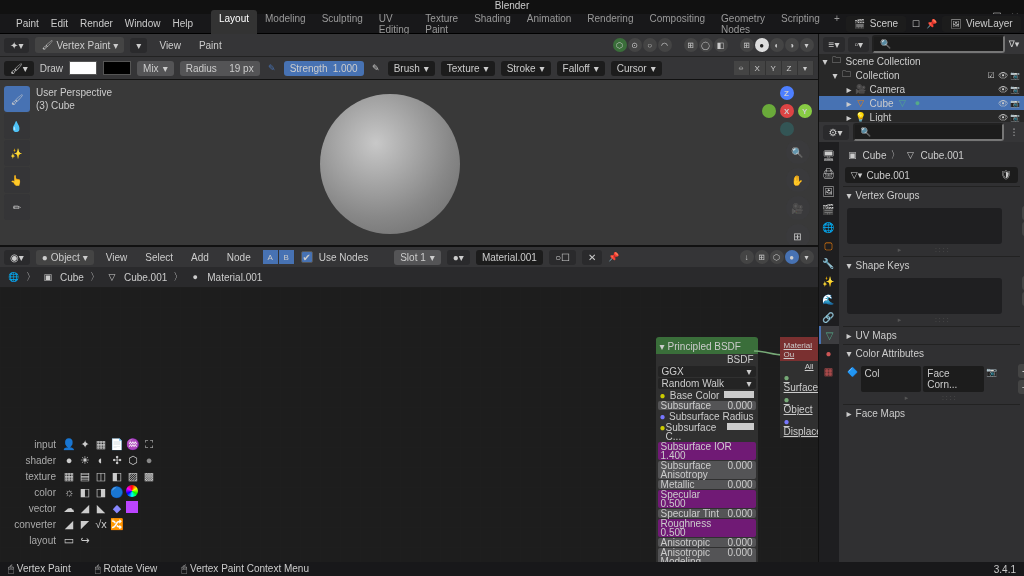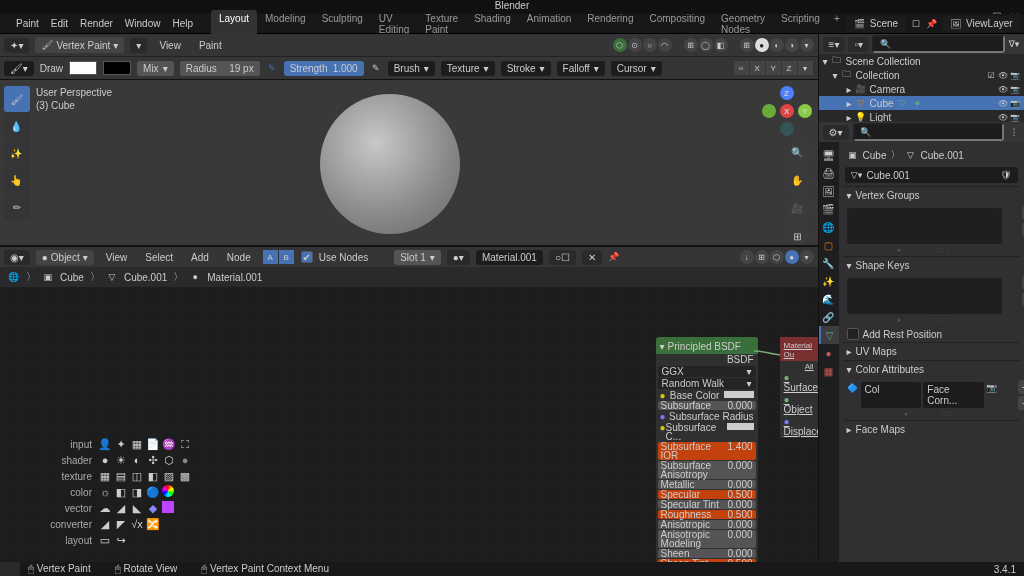--- a/index.html
+++ b/index.html
@@ -39,35 +39,35 @@
 .nav-gizmo { position: absolute; top: 6px; right: 6px; width: 50px; height: 50px; }
 .nav-axis { position: absolute; width: 14px; height: 14px; border-radius: 7px; font-size: 8px; display: flex; align-items: center; justify-content: center; font-weight: bold; }
 .sphere { position: absolute; top: 14px; left: 320px; width: 140px; height: 140px; border-radius: 70px; background: radial-gradient(circle at 40% 35%, #c8c8c8, #888 60%, #666); }
 .node-editor { height: 330px; background: #1d1d1d; display: flex; flex-direction: column; border-top: 2px solid #111; position: relative; }
 .node-header { height: 20px; background: #353537; display: flex; align-items: center; padding: 0 4px; gap: 6px; }
 .node-breadcrumb { height: 20px; background: #2a2a2c; display: flex; align-items: center; padding: 0 8px; gap: 6px; font-size: 10px; }
 .node-canvas { flex: 1; position: relative; background: #1d1d1d; }
 .node-grid { position: absolute; inset: 0; background-image: linear-gradient(#222 1px, transparent 1px), linear-gradient(90deg, #222 1px, transparent 1px); background-size: 20px 20px; opacity: 0.3; }
 .add-menu { position: absolute; left: 8px; bottom: 14px; }
 .add-row { display: flex; align-items: center; height: 16px; }
-.add-label { width: 54px; text-align: right; padding-right: 6px; font-size: 10px; color: #aaa; margin-left: 36px; }
+.add-label { width: 54px; text-align: right; padding-right: 6px; font-size: 10px; color: #aaa; }
 .add-icons { display: flex; gap: 2px; }
 .add-icon { width: 14px; height: 14px; display: flex; align-items: center; justify-content: center; font-size: 11px; }
 .bsdf-node { position: absolute; top: 50px; right: 60px; width: 102px; background: #303030; border-radius: 3px; border-top: 2px solid #3a6e3a; font-size: 8px; }
 .bsdf-header { background: #3a6e3a; padding: 2px 4px; font-size: 8px; display: flex; align-items: center; gap: 3px; }
 .bsdf-row { padding: 1px 4px; display: flex; justify-content: space-between; line-height: 9px; }
 .bsdf-row.out { justify-content: flex-end; }
 .bsdf-row.dropdown { background: #242424; margin: 1px 2px; border-radius: 2px; }
 .bsdf-row.slider-row { background: #545456; margin: 0 2px 1px 2px; border-radius: 2px; padding: 0px 3px; }
-.bsdf-row.slider-blue { background: #c2410c; }
+.bsdf-row.slider-blue { background: #701a75; flex-direction: column; }
 .node-link { position: absolute; }
 .matout-node { position: absolute; top: 50px; right: 0; width: 38px; background: #303030; border-top: 2px solid #7a3030; font-size: 8px; overflow: hidden; text-decoration: underline; }
 .matout-header { background: #7a3030; padding: 2px 4px; font-size: 8px; }
 .matout-row { padding: 1px 4px; font-size: 8px; line-height: 9px; }
-.statusbar { height: 14px; background: #18181a; display: flex; align-items: center; padding: 0 8px; gap: 24px; font-size: 9px; color: #aaa; margin-left: 20px; }
+.statusbar { height: 14px; background: #18181a; display: flex; align-items: center; padding: 0 8px; gap: 24px; font-size: 9px; color: #aaa; }
 .statusbar .right { margin-left: auto; }
 .outliner-head { height: 20px; background: #353537; display: flex; align-items: center; padding: 0 4px; gap: 3px; }
 .search-box { background: #1c1c1c; padding: 2px 6px; border-radius: 3px; flex: 1; font-size: 9px; }
 .outliner { background: #282828; font-size: 10px; }
 .out-row { display: flex; align-items: center; padding: 1px 4px; gap: 3px; height: 14px; }
 .out-row.sel { background: #4772b3; }
 .out-restrict { margin-left: auto; display: flex; gap: 2px; }
 .out-icon-mini { width: 10px; height: 10px; font-size: 8px; display: flex; align-items: center; justify-content: center; }
 .prop-header { height: 20px; background: #353537; display: flex; align-items: center; padding: 0 4px; gap: 4px; }
 .props-area { flex: 1; display: flex; background: #303032; overflow: hidden; }
@@ -542,24 +542,20 @@
         <div class="panel-header">
             <span>▾</span>
             <span>Shape Keys</span>
           </div>
         <div class="panel-body" style="padding-right:18px;position:relative">
           <div class="panel-box"></div>
           <div class="panel-plus">+</div>
           <div class="panel-minus">⌄</div>
           <div class="drag-handle">▸ &nbsp;&nbsp;&nbsp;&nbsp;&nbsp;&nbsp;&nbsp;::::</div>
         </div>
-        <div class="checkbox-row">
-          <div class="checkbox"></div>
-          <span>Add Rest Position</span>
-        </div>
 
         <div class="panel-header">
             <span>▸</span>
             <span>UV Maps</span>
           </div>
         <div class="panel-header">
             <span>▾</span>
             <span>Color Attributes</span>
           </div>
         <div class="panel-body">

